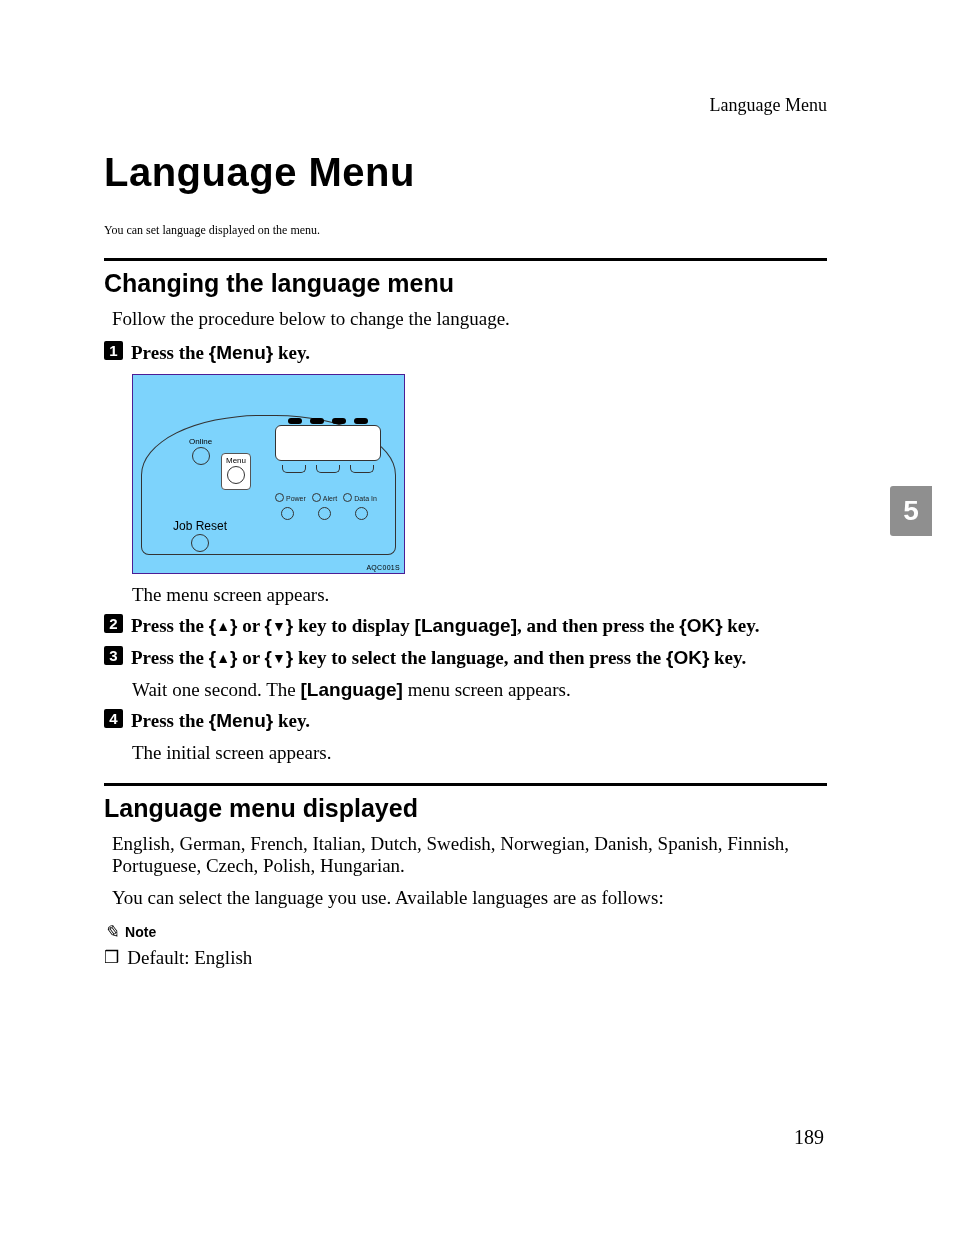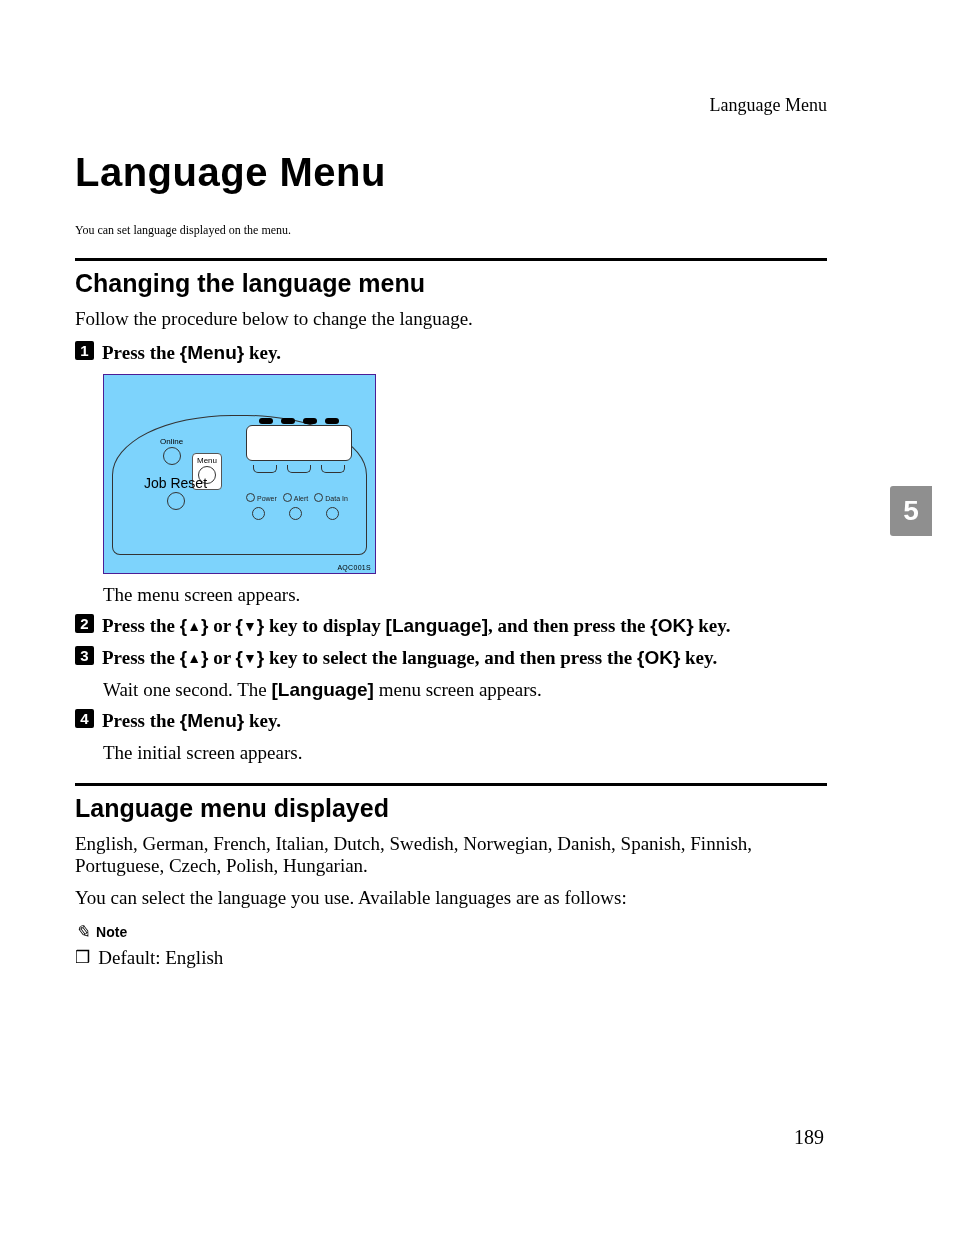--- a/index.html
+++ b/index.html
@@ -1,23 +1,23 @@
 <!DOCTYPE html>
 <html><head>
 <meta charset="utf-8">
 <style>
   * { box-sizing: border-box; margin: 0; padding: 0; }
   html, body { width: 954px; height: 1235px; background: #fff; font-family: Georgia, 'Times New Roman', serif; color: #000; }
-  .page { position: relative; width: 932px; height: 1235px; padding: 95px 105px 60px 75px; }
+  .page { position: relative; width: 932px; height: 1235px; padding: 95px 105px 60px 104px; }
   .running-head { text-align: right; font-family: Georgia, serif; font-size: 18px; margin-bottom: 34px; }
   .title { font-family: 'Arial Black', Arial, sans-serif; font-weight: 900; font-size: 40px; letter-spacing: 0.5px; margin-bottom: 28px; }
   .intro { font-size: 12px; margin-bottom: 20px; }
   .thick-rule { border: none; border-top: 3px solid #000; margin: 0 0 8px 0; }
   .h2 { font-family: Arial, Helvetica, sans-serif; font-weight: 700; font-size: 25px; margin-bottom: 10px; }
-  .body { font-size: 19px; margin-bottom: 10px; }
+  .body { font-size: 19px; margin-bottom: 10px; margin-left: 8px; }
   .step { display: flex; align-items: flex-start; gap: 8px; margin-top: 6px; }
   .step-num { display: inline-flex; align-items: center; justify-content: center; width: 19px; height: 19px; background: #000; color: #fff; font-family: 'Arial Black', Arial, sans-serif; font-weight: 900; font-size: 15px; border-radius: 2px; flex: 0 0 auto; margin-top: 1px; }
   .step-text { font-family: Georgia, serif; font-weight: 700; font-size: 19px; line-height: 1.35; }
   .step-body { font-size: 19px; margin-left: 28px; margin-top: 6px; margin-bottom: 2px; line-height: 1.35; }
   .key { font-family: Arial, Helvetica, sans-serif; font-weight: 700; }
   .key-br { font-family: Arial, Helvetica, sans-serif; font-weight: 700; }
   .ui-label { font-family: Arial, Helvetica, sans-serif; font-weight: 700; }
   .arrow { font-family: Arial, sans-serif; font-weight: 700; font-size: 14px; display:inline-block; vertical-align: 1px;}
   .figure { width: 273px; height: 200px; border: 1px solid #4c1d95; margin: 8px 0 8px 28px; background: #7dd3fc; position: relative; font-family: Arial, sans-serif; }
   .figure .panel-curve { position:absolute; left:8px; right:8px; top:40px; bottom:18px; border:1.5px solid #333; border-radius: 120px 120px 8px 8px / 60px 60px 8px 8px; }
@@ -30,21 +30,21 @@
   .figure .labels span::before { content:""; display:inline-block; width:7px; height:7px; border:1px solid #333; border-radius:50%; margin-right:2px; vertical-align:-1px;}
   .figure .indic { position:absolute; left:148px; top:132px; width:110px; display:flex; gap:24px; }
   .figure .indic span { width:13px; height:13px; border:1.2px solid #333; border-radius:50%; }
   .figure .btn-online { position:absolute; left:56px; top:62px; text-align:center; }
   .figure .btn-online .lbl { font-size:8px; }
   .figure .btn-online .circ { width:18px; height:18px; border:1.3px solid #333; border-radius:50%; margin:1px auto 0; }
   .figure .btn-menu { position:absolute; left:88px; top:78px; text-align:center; padding:2px 4px 5px; border:1.5px solid #555; border-radius:4px; background:#fff; }
   .figure .btn-menu .lbl { font-size:8px; }
   .figure .btn-menu .circ { width:18px; height:18px; border:1.3px solid #333; border-radius:50%; margin:1px auto 0; }
   .figure .btn-jobreset { position:absolute; left:40px; top:100px; text-align:center; }
-  .figure .btn-jobreset .lbl { font-size:14px; }
+  .figure .btn-jobreset .lbl { font-size:12px;margin-top:44px; }
   .figure .btn-jobreset .circ { width:18px; height:18px; border:1.3px solid #333; border-radius:50%; margin:1px auto 0; }
   .figure .code { position:absolute; right:4px; bottom:2px; font-size:7px; letter-spacing:0.3px; }
   .section2 { margin-top: 18px; }
   .note-row { display:flex; align-items:center; gap:6px; margin-top:12px; }
   .note-label { font-family: Arial, Helvetica, sans-serif; font-weight:700; font-size:14px; }
   .pencil { font-style: italic; font-size:18px; }
   .note-item { display:flex; gap:8px; margin-top:4px; font-size:19px; align-items:flex-start; }
   .note-bullet { font-size:17px; line-height:22px; }
   .chapter-tab { position:absolute; right:0; top:486px; width:42px; height:50px; background:#8f8f8f; color:#fff; font-family:'Arial Black', Arial, sans-serif; font-weight:900; font-size:28px; display:flex; align-items:center; justify-content:center; border-radius:3px 0 0 3px; }
   .page-num { position:absolute; right:108px; bottom:86px; font-size:20px; font-family: Georgia, serif; }

